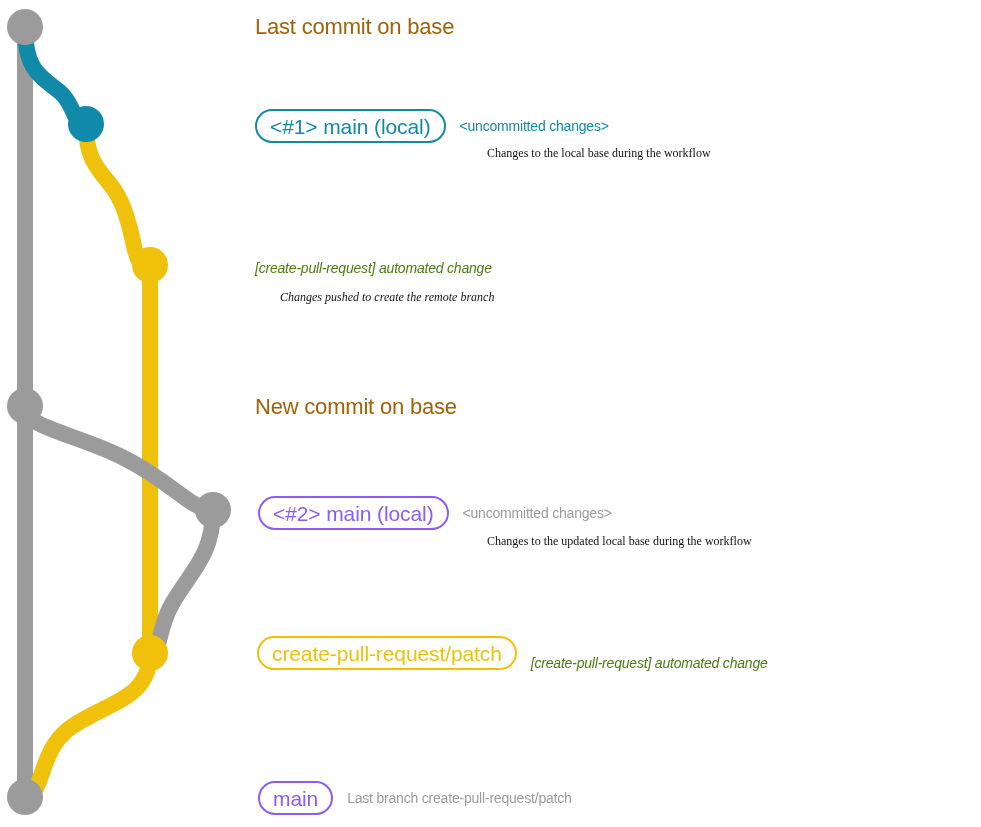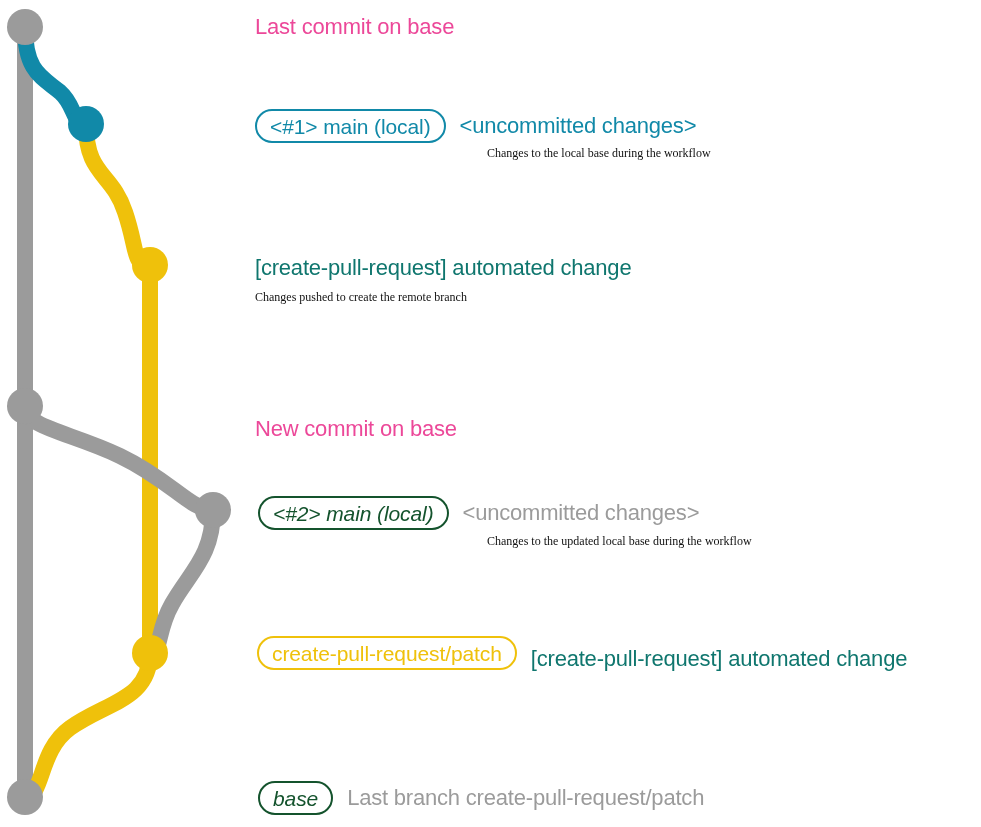--- a/index.html
+++ b/index.html
@@ -51,40 +51,40 @@
     height: 34px;
     padding: 0 13px;
     border: 2px solid currentColor;
     border-radius: 18px;
     font-size: 21px;
     line-height: 1;
     letter-spacing: -0.1px;
     background: #ffffff;
   }
   .badge.teal   { color: #1189a8; }
-  .badge.grey   { color: #14532d; font-style: italic; }
+  .badge.grey   { color: #8b5cf6; }
   .badge.yellow { color: #efc10b; }
 
   
   .msg {
-    font-size: 22px;
+    font-size: 14px;
     line-height: 1;
     letter-spacing: -0.2px;
   }
   .msg.teal   { color: #1189a8; }
   .msg.grey   { color: #9b9b9b; }
-  .msg.yellow { color: #0f766e; }
+  .msg.yellow { color: #4d7c0f; font-style: italic; }
 
   .msg-gap { margin-left: 14px; }
 
   
   .heading {
     font-size: 22px;
     line-height: 1;
-    color: #ec4899;
+    color: #a16207;
     letter-spacing: -0.2px;
   }
 
   
   .desc {
     position: absolute;
     font-family: "Liberation Serif", serif;
     font-size: 12px;
     line-height: 1;
     color: #111111;
@@ -132,35 +132,35 @@
 
   <div class="row" style="left:255px; top:109px; height:34px;text-align:right;">
     <span class="badge teal">&lt;#1&gt; main (local)</span>
     <span class="msg teal msg-gap">&lt;uncommitted changes&gt;</span>
   </div>
   <div class="desc" style="left:487px; top:147px;">Changes to the local base during the workflow</div>
 
   <div class="row" style="left:255px; top:251px; height:34px;">
     <span class="msg yellow">[create-pull-request] automated change</span>
   </div>
-  <div class="desc" style="left:255px; top:291px;">Changes pushed to create the remote branch</div>
+  <div class="desc" style="left:280px; top:291px;font-style:italic;">Changes pushed to create the remote branch</div>
 
-  <div class="row" style="left:255px; top:390px; height:34px;margin-top:22px;">
+  <div class="row" style="left:255px; top:390px; height:34px;">
     <span class="heading">New commit on base</span>
   </div>
 
   <div class="row" style="left:258px; top:496px; height:34px;">
     <span class="badge grey">&lt;#2&gt; main (local)</span>
     <span class="msg grey msg-gap">&lt;uncommitted changes&gt;</span>
   </div>
   <div class="desc" style="left:487px; top:535px;">Changes to the updated local base during the workflow</div>
 
   <div class="row" style="left:257px; top:636px; height:34px;align-items:flex-end;">
     <span class="badge yellow">create-pull-request/patch</span>
     <span class="msg yellow msg-gap">[create-pull-request] automated change</span>
   </div>
 
   <div class="row" style="left:258px; top:781px; height:34px;">
-    <span class="badge grey">base</span>
+    <span class="badge grey">main</span>
     <span class="msg grey msg-gap">Last branch create-pull-request/patch</span>
   </div>
 
 </div>
 
 </body></html>

